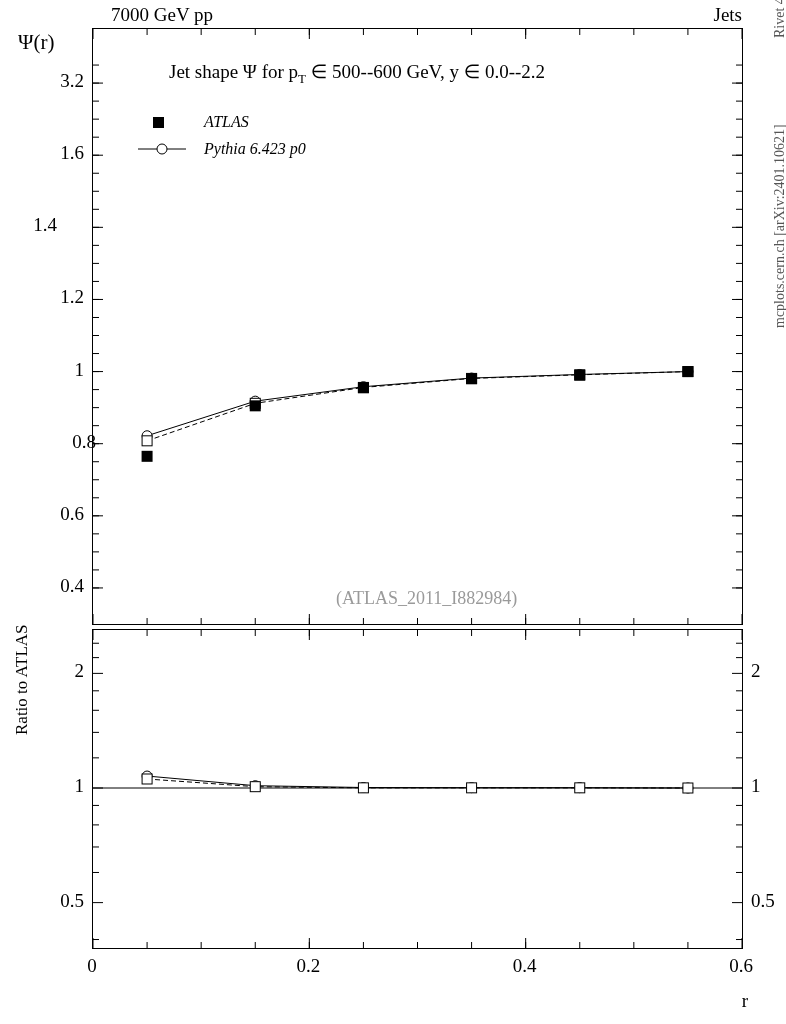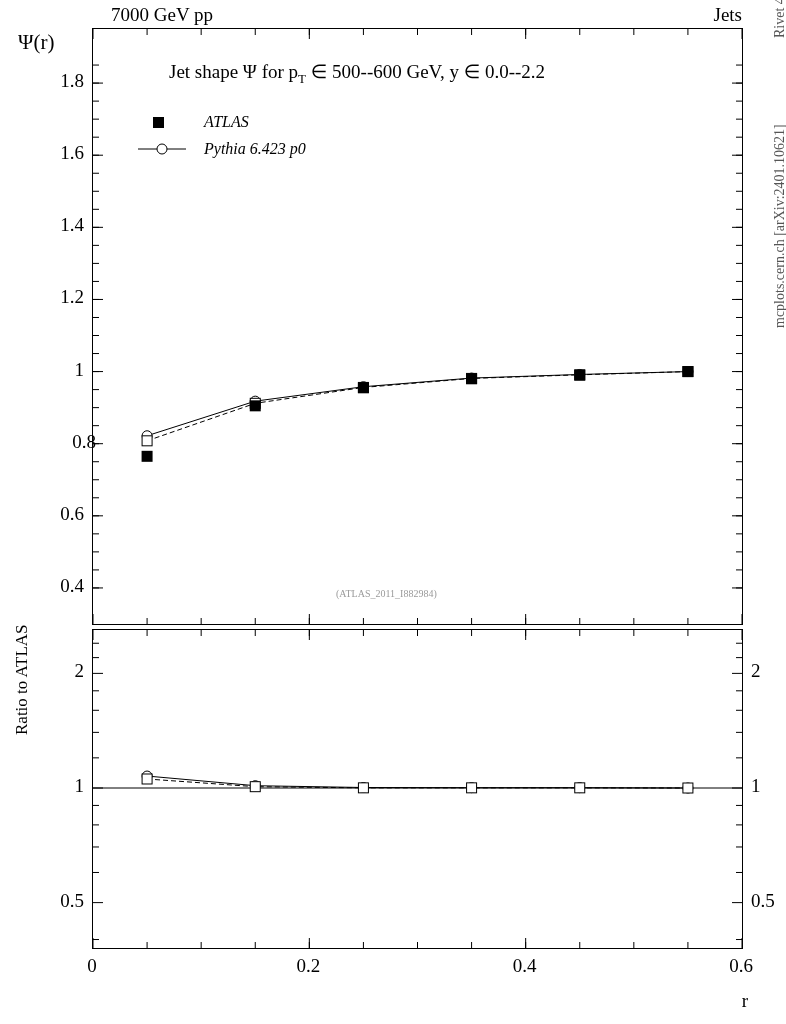--- a/index.html
+++ b/index.html
@@ -31,21 +31,21 @@
 
   #plot-title{left:163px;top:60px;font-size:19px;}
   .sub{font-size:13px;vertical-align:sub;}
 
   
   #legend{position:absolute;left:128px;top:108px;font-size:16px;font-style:italic;}
   .leg-row{height:27px;display:flex;align-items:center;}
   .leg-mark{width:62px;height:20px;position:relative;margin-right:8px;}
   .leg-label{font-size:16px;}
 
-  #watermark{left:330px;top:588px;font-size:10px;color:#9a9a9a;}
+  #watermark{left:330px;top:588px;font-size:18px;color:#9a9a9a;}
 </style>
 </head>
 <body>
 
 <div id="root">
 
   <div class="txt hdr" id="hdr-left">7000 GeV pp</div>
   <div class="txt hdr" id="hdr-right">Jets</div>
 
   <div class="rot" style="left:766px;top:38px;">Rivet 4.1.0, ≥ 100k events</div>
@@ -291,23 +291,23 @@
         <rect x="589.9166666666667" y="153.00184861079097" width="10" height="10" fill="#fff" stroke="#000" stroke-width="1"></rect>
       </svg>
   </div>
 
   <div id="main-ticklabels">
       <div class="txt" style="top: 574.939px; font-size: 19px; left: 0px; width: 78px; text-align: right; position: absolute;">0.4</div>
       <div class="txt" style="top: 502.818px; font-size: 19px; left: 0px; width: 78px; text-align: right; position: absolute;">0.6</div>
       <div class="txt" style="top: 430.697px; font-size: 19px; left: 0px; width: 78px; text-align: right; position: absolute; padding-left: 12px;">0.8</div>
       <div class="txt" style="top: 358.576px; font-size: 19px; left: 0px; width: 78px; text-align: right; position: absolute;">1</div>
       <div class="txt" style="top: 286.455px; font-size: 19px; left: 0px; width: 78px; text-align: right; position: absolute;">1.2</div>
-      <div class="txt" style="top: 214.333px; font-size: 19px; left: 0px; width: 78px; text-align: right; position: absolute;">1.4</div>
+      <div class="txt" style="top: 214.333px; font-size: 19px; left: 0px; width: 78px; text-align: center; position: absolute;">1.4</div>
       <div class="txt" style="top: 142.212px; font-size: 19px; left: 0px; width: 78px; text-align: right; position: absolute;">1.6</div>
-      <div class="txt" style="top: 70.0909px; font-size: 19px; left: 0px; width: 78px; text-align: right; position: absolute;">1.8</div>
+      <div class="txt" style="top: 70.0909px; font-size: 19px; left: 0px; width: 78px; text-align: right; position: absolute;">3.2</div>
     </div>
   <div id="ratio-ticklabels">
       <div class="txt" style="top: 889.62px; font-size: 19px; left: 0px; width: 78px; text-align: right; position: absolute;">0.5</div>
       <div class="txt" style="left: 745px; top: 889.62px; font-size: 19px;">0.5</div>
       <div class="txt" style="top: 775.002px; font-size: 19px; left: 0px; width: 78px; text-align: right; position: absolute;">1</div>
       <div class="txt" style="left: 745px; top: 775.002px; font-size: 19px;">1</div>
       <div class="txt" style="top: 660.384px; font-size: 19px; left: 0px; width: 78px; text-align: right; position: absolute;">2</div>
       <div class="txt" style="left: 745px; top: 660.384px; font-size: 19px;">2</div>
     </div>
   <div id="x-ticklabels">

